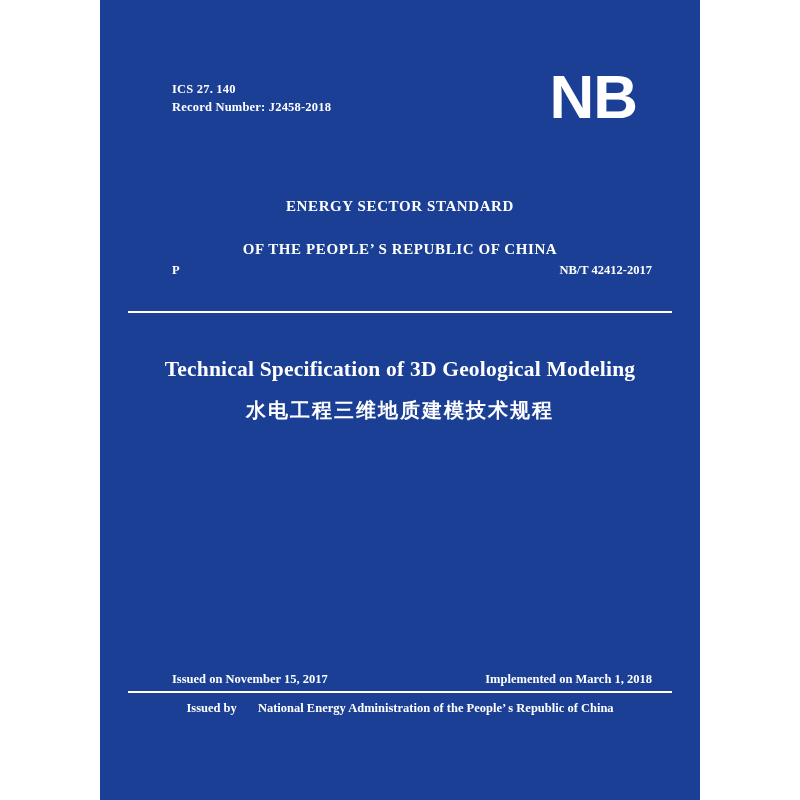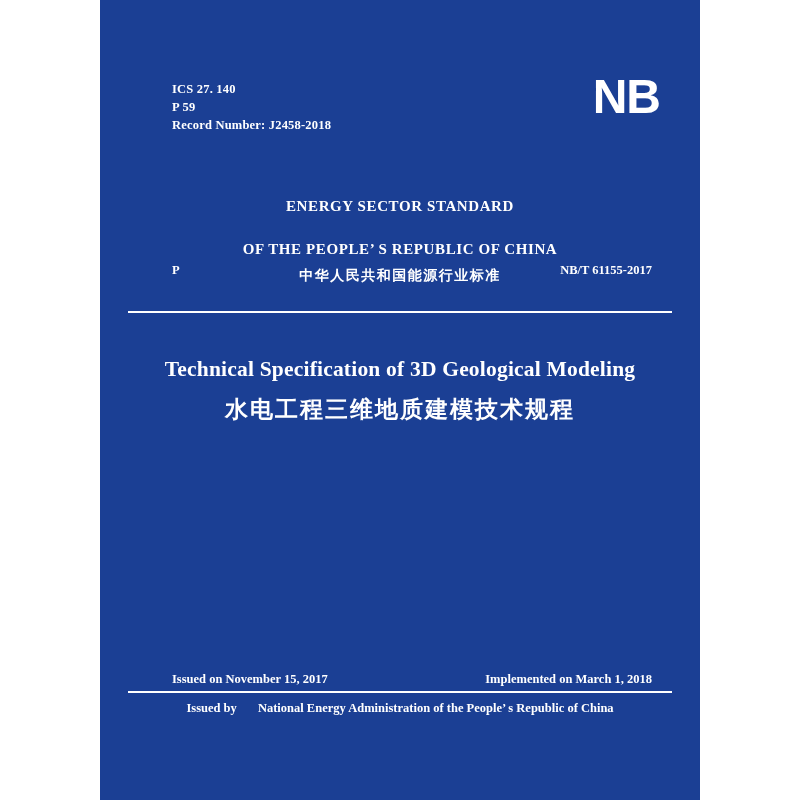--- a/index.html
+++ b/index.html
@@ -35,25 +35,25 @@
     position: absolute;
     left: 72px;
     top: 80px;
     font-weight: bold;
     font-size: 12.5px;
     line-height: 18px;
     letter-spacing: 0.2px;
   }
   .nb-logo {
     position: absolute;
-    right: 40px;
+    right: 63px;
     top: 60px;
     font-family: "Liberation Sans", sans-serif;
     font-weight: bold;
-    font-size: 48px;
+    font-size: 62px;
     line-height: 74px;
     letter-spacing: -1px;
     text-align: center;
   }
   
   .std-head {
     position: absolute;
     left: 0;
     right: 0;
     top: 175px;
@@ -103,21 +103,21 @@
     text-align: center;
   }
   .title-block .en {
     font-weight: bold;
     font-size: 21.5px;
     line-height: 34px;
     letter-spacing: 0.2px;
   }
   .title-block .cn {
     font-weight: bold;
-    font-size: 23px;
+    font-size: 20px;
     line-height: 48px;
     letter-spacing: 2px;
   }
   
   .dates {
     position: absolute;
     left: 72px;
     right: 48px;
     top: 672px;
     display: flex;
@@ -139,35 +139,33 @@
   .issuer .label { margin-right: 18px; }
 </style>
 </head>
 <body>
 
 <div class="page">
   <div class="cover">
 
     <div class="ics-block">
       <div>ICS 27. 140</div>
-      <div>P 59</div>
       <div>Record Number: J2458-2018</div>
     </div>
 
     <div class="nb-logo">NB</div>
 
     <div class="std-head">
       <div class="l1">ENERGY SECTOR STANDARD</div>
       <div class="l2">OF THE PEOPLE’ S REPUBLIC OF CHINA</div>
-      <div class="cn">中华人民共和国能源行业标准</div>
     </div>
 
     <div class="code-row">
       <span>P</span>
-      <span>NB/T 61155-2017</span>
+      <span>NB/T 42412-2017</span>
     </div>
 
     <div class="rule rule-top"></div>
 
     <div class="title-block">
       <div class="en">Technical Specification of 3D Geological Modeling</div>
       <div class="cn">水电工程三维地质建模技术规程</div>
     </div>
 
     <div class="dates">

